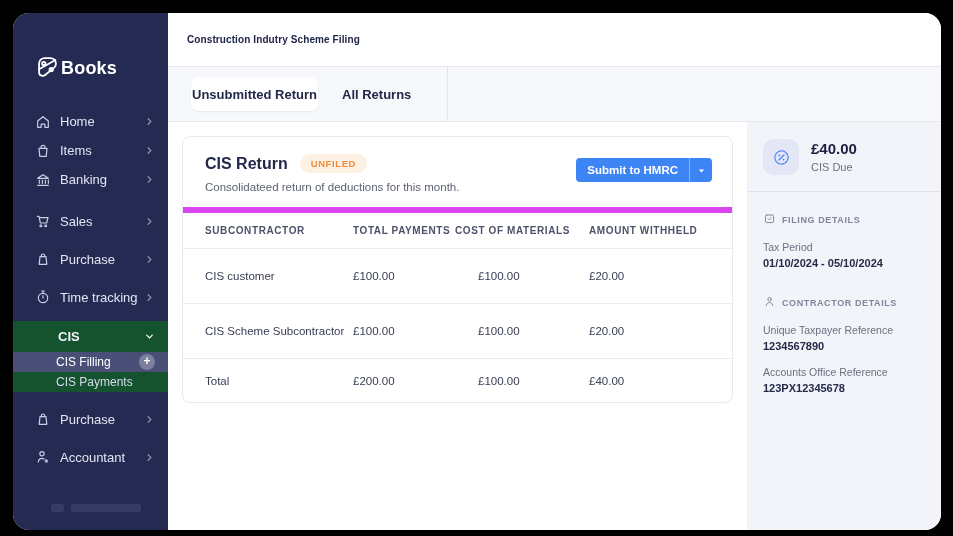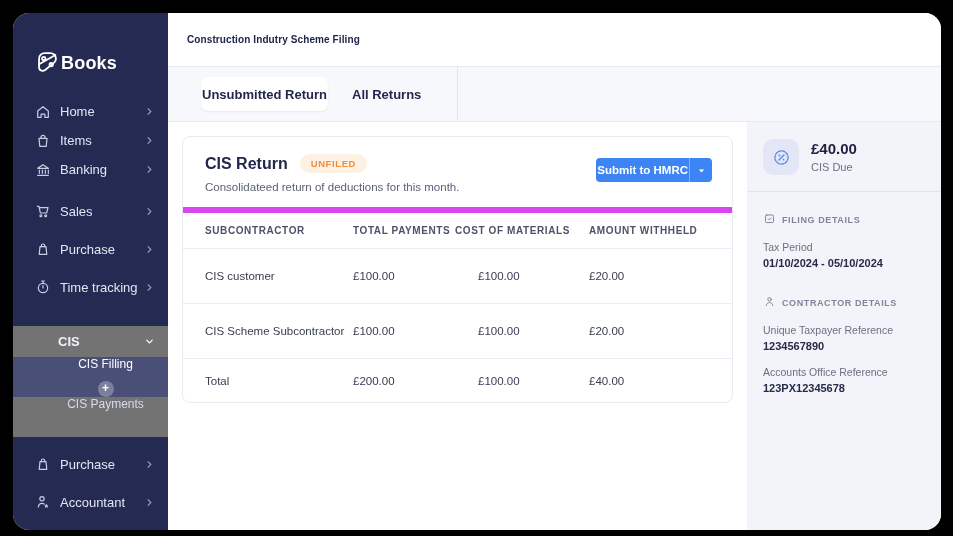--- a/index.html
+++ b/index.html
@@ -17,39 +17,39 @@
   .nav { margin-top:18px; }
   .nav-item { display:flex; align-items:center; height:29px; padding:0 13px 0 22px;
               cursor:pointer; font-size:13px; color:#e2e5f2; }
   .nav-item.tall { height:38px; }
   .nav-item .ic { width:16px; height:16px; margin-right:9px; flex-shrink:0; color:#c9cde4; }
   .nav-item .ic svg { width:16px; height:16px; display:block; }
   .nav-label { flex:1; }
   .chev { width:11px; height:11px; color:#8d92b8; flex-shrink:0; }
   .chev svg { width:11px; height:11px; display:block; }
   .gap-sm { height:8px; }
-  .cis-group { background:#737373; margin-top:20px; padding:0; }
+  .cis-group { background:#14532d; margin-top:5px; padding:0; }
   .cis-parent { display:flex; align-items:center; height:31px; padding:0 13px 0 45px;
                 font-size:13px; font-weight:600; color:#f0f2fa; cursor:pointer; }
-  .cis-child { display:flex; align-items:center; height:40px; padding:0 13px 0 43px;
-               font-size:12px; color:#d6daef; cursor:pointer;flex-direction:column; }
+  .cis-child { display:flex; align-items:center; height:20px; padding:0 13px 0 43px;
+               font-size:12px; color:#d6daef; cursor:pointer; }
   .cis-child.active { background:#4a4f77; color:#fff; }
   .plus-pill { width:16px; height:16px; border-radius:50%; background:rgba(255,255,255,.28);
                color:#fff; font-size:12px; line-height:15px; text-align:center; font-weight:700; }
   .skeleton { display:flex; gap:7px; align-items:center; padding:0 0 0 38px; margin-top:28px; }
   .skel-a { width:13px; height:8px; background:#363c63; border-radius:2px; }
   .skel-b { width:70px; height:8px; background:#363c63; border-radius:2px; }
 
   
   .main { flex:1; display:flex; flex-direction:column; min-width:0; }
   .topbar { height:54px; background:#fff; border-bottom:1px solid #e8e9ef;
             display:flex; align-items:center; padding-left:19px; flex-shrink:0; }
   .page-title { font-size:10px; font-weight:700; color:#20254a; letter-spacing:.1px; }
   .tabstrip { height:55px; background:#f7f8fb; border-bottom:1px solid #e8e9ef;
-              display:flex; align-items:center; padding-left:33px; flex-shrink:0; }
+              display:flex; align-items:center; padding-left:23px; flex-shrink:0; }
   .tab { font-size:13px; font-weight:600; color:#23284a; cursor:pointer; }
   .tab.active { background:#fff; border-radius:7px; height:34px; width:127px;
                 display:flex; align-items:center; justify-content:center;
                 box-shadow:0 1px 2px rgba(20,25,60,.07); }
   .tab.plain { margin-left:24px; }
   .tab-divider { width:1px; height:55px; background:#e5e6ec; margin-left:36px; }
 
   .content-row { flex:1; display:flex; min-height:0; }
   .content { flex:1; background:#fff; padding:14px; }
 
@@ -57,21 +57,21 @@
   .card { width:551px; border:1px solid #e8e9f1; border-radius:8px; background:#fff; }
   .card-head { display:flex; justify-content:space-between; align-items:flex-start;
                padding:17px 20px 14px 22px; border-bottom:6px solid #d946ef; }
   .card-title-row { display:flex; align-items:center; gap:12px; }
   .card-title { font-size:16px; font-weight:700; color:#22274b; }
   .badge { font-size:9.5px; font-weight:700; letter-spacing:.6px; color:#ee8d3e;
            background:#fdf1e3; border-radius:10px; padding:4px 11px; }
   .card-sub { margin-top:8px; font-size:11.5px; color:#5d6374; }
   .split-btn { display:flex; margin-top:4px; border-radius:4px; overflow:hidden; cursor:pointer; }
   .split-main { background:#3d84f5; color:#fff; font-size:11.5px; font-weight:600;
-                padding:6px 1px; }
+                padding:6px 11px; }
   .split-caret { background:#3d84f5; border-left:1px solid rgba(255,255,255,.38);
                  width:23px; display:flex; align-items:center; justify-content:center; }
   .split-caret svg { width:9px; height:9px; color:#fff; }
 
   .t-row { display:grid; grid-template-columns:148px 102px 134px 1fr;
            padding-left:22px; align-items:center; }
   .t-head { height:36px; font-size:10px; font-weight:700; letter-spacing:.6px;
             color:#4d5268; border-bottom:1px solid #ebecf2; }
   .t-data { height:55px; font-size:11.5px; color:#383d52; border-bottom:1px solid #ebecf2;
             cursor:pointer; }

